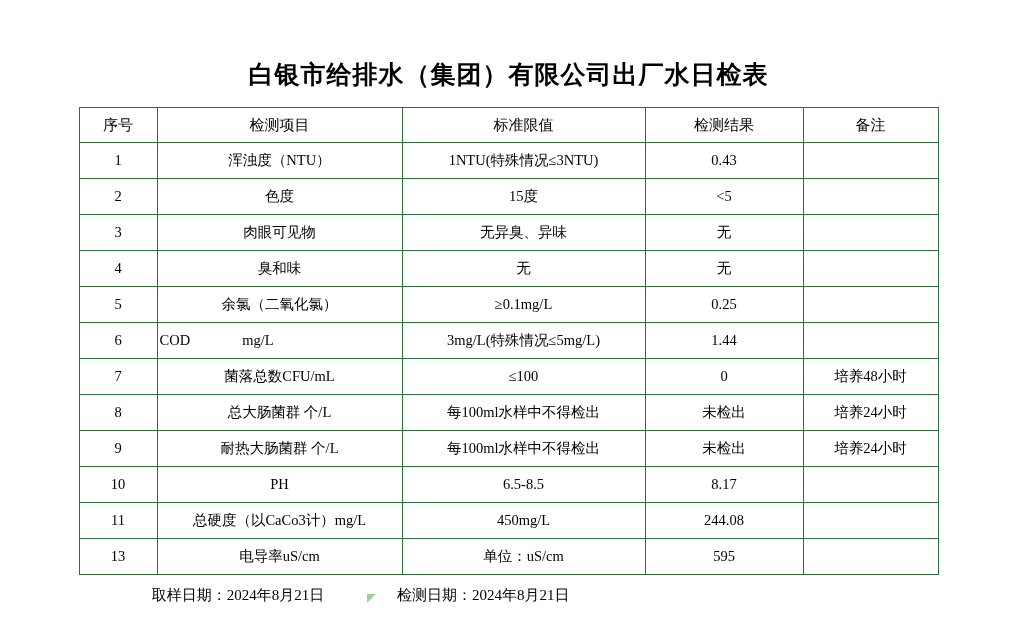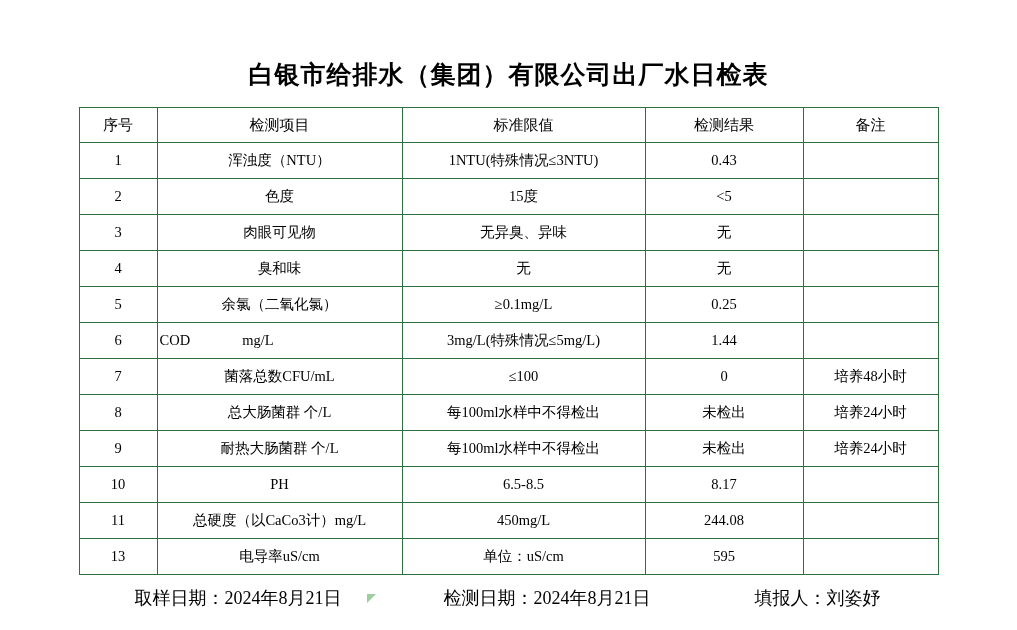--- a/index.html
+++ b/index.html
@@ -62,25 +62,25 @@
   .item-cod {
     display: flex;
     justify-content: flex-start;
     gap: 52px;
   }
   .footer {
     width: 859px;
     margin: 0 auto;
     display: flex;
     padding-top: 11px;
-    font-size: 18px;
+    font-size: 15px;
     font-family: "Liberation Serif", serif;
   }
   .footer .f1 { flex: 0 0 318px; text-align: center; }
-  .footer .f2 { flex: 0 0 300px; text-align: center; }
+  .footer .f2 { flex: 0 0 300px; }
   .footer .f3 { flex: 1 1 auto; text-align: center; }
   .mark-green {
     position: absolute;
     left: 367px;
     top: 566px;
     width: 9px;
     height: 9px;
     background: #9ccf9c;
     clip-path: polygon(0 0, 100% 0, 0 100%);
   }
@@ -198,17 +198,16 @@
         <td class="cell-cn">单位：uS/cm</td>
         <td>595</td>
         <td></td>
       </tr>
     </tbody>
   </table>
 
   <div class="footer">
     <div class="f1">取样日期：2024年8月21日</div>
     <div class="f2">检测日期：2024年8月21日</div>
-    <div class="f3">填报人：刘姿妤</div>
   </div>
 
   <div class="mark-green"></div>
 </div>
 
 </body></html>

